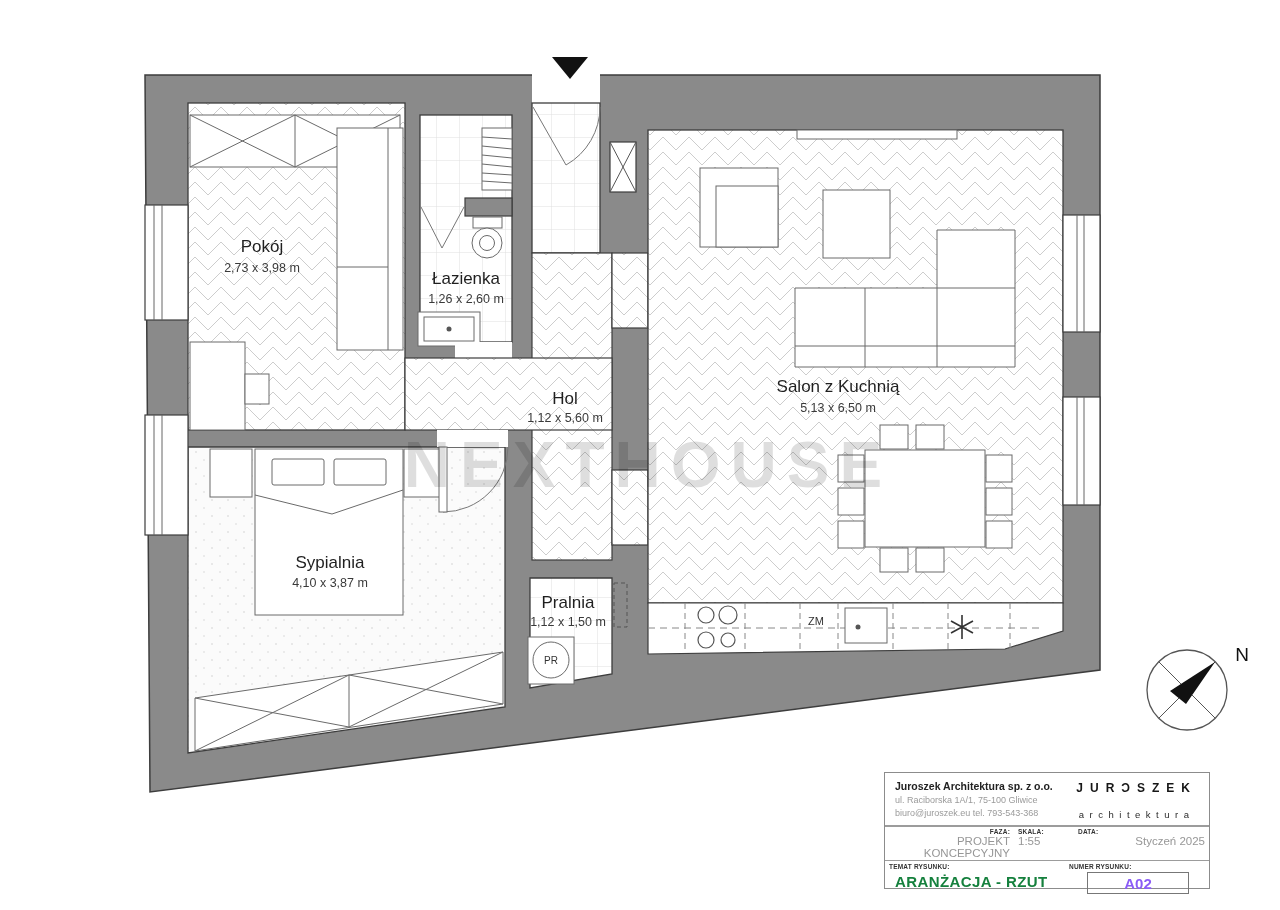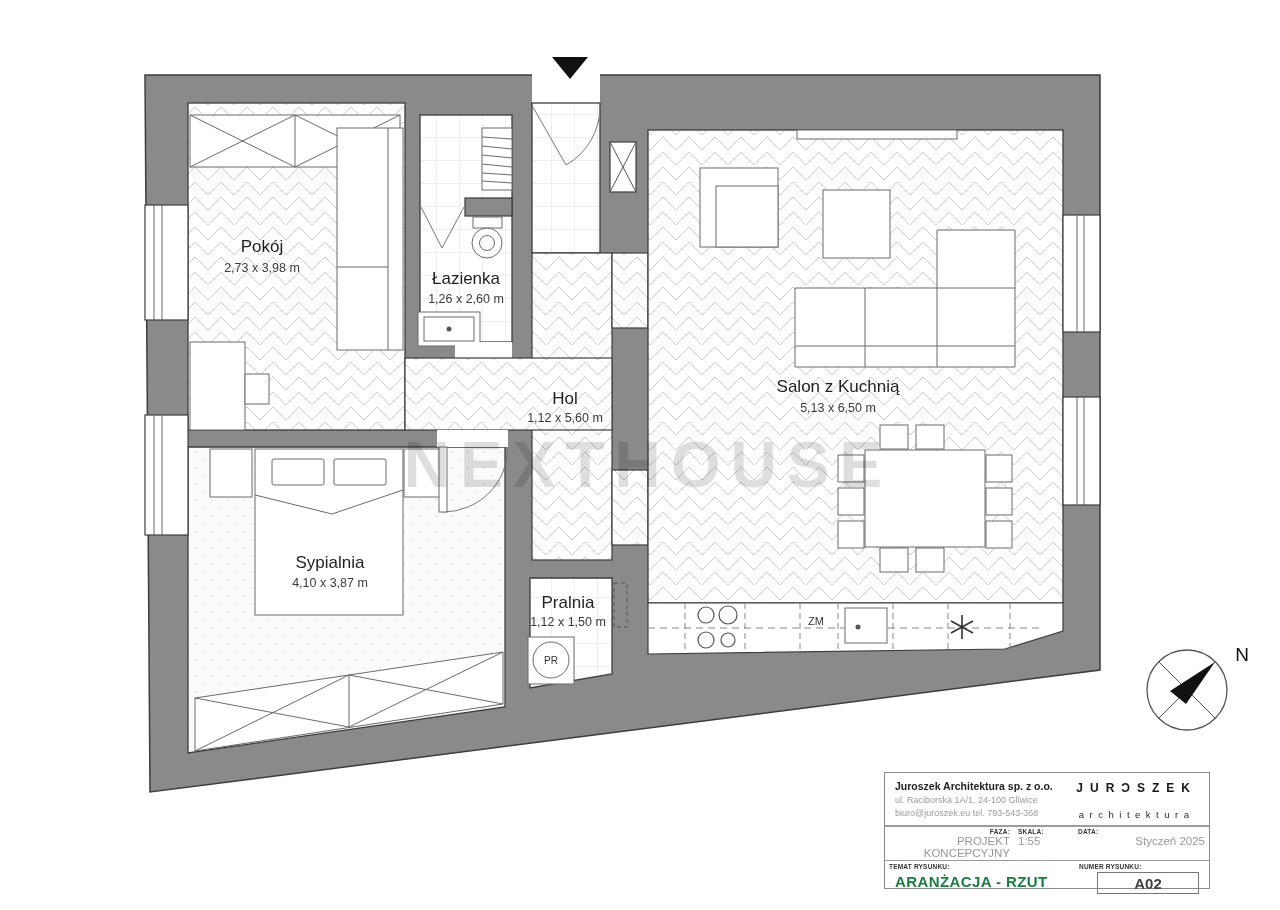--- a/index.html
+++ b/index.html
@@ -27,21 +27,21 @@
   .tb-value{font-size:11.5px;color:#979797;margin-top:0px;}
   .tb-faza{flex:0 0 129px;text-align:right;}
   .tb-skala{flex:0 0 60px;}
   .tb-data{flex:1;}
   .tb-data .tb-value{text-align:right;}
   .tb-faza .tb-value{padding-left:8px;}
   .tb-row3{flex:1;display:flex;box-sizing:border-box;}
   .tb-temat{flex:1;padding:2px 4px;}
   .tb-temat .tb-value{font-size:15px;font-weight:bold;color:#15803d;letter-spacing:.4px;margin-top:3px;padding-left:6px;}
   .tb-numer{flex:0 0 134px;padding:2px 4px;box-sizing:border-box;}
-  .tb-numer-box{border:1px solid #777;width:100px;height:20px;margin:2px 6px 0 18px;display:flex;align-items:center;justify-content:center;font-size:15px;font-weight:bold;color:#404040;}
+  .tb-numer-box{border:1px solid #777;width:100px;height:20px;margin:2px 16px 0 18px;display:flex;align-items:center;justify-content:center;font-size:15px;font-weight:bold;color:#8b5cf6;}
 </style>
 </head>
 <body>
 
 <svg id="plan" width="1280" height="910" viewBox="0 0 1280 910" xmlns="http://www.w3.org/2000/svg">
   <defs>
     <pattern id="herr" width="26" height="15" patternUnits="userSpaceOnUse">
       <rect width="26" height="15" fill="#ffffff"></rect>
       <path d="M-1,16 L13,2 L27,16" fill="none" stroke="#cdcdcd" stroke-width="1"></path>
     </pattern>
@@ -243,21 +243,21 @@
     <path d="M1159,662 L1215,718 M1159,718 L1215,662" stroke="#555" stroke-width="1" fill="none"></path>
     <polygon points="1215,662 1170,691 1186,704" fill="#111"></polygon>
     <text class="north-label" x="1242" y="661">N</text>
   </g>
 </svg>
 
 <div class="title-block">
   <div class="tb-row1">
     <div>
       <div class="tb-company-name">Juroszek Architektura sp. z o.o.</div>
-      <div class="tb-company-line">ul. Raciborska 1A/1, 24-100 Gliwice</div>
+      <div class="tb-company-line">ul. Raciborska 1A/1, 75-100 Gliwice</div>
       <div class="tb-company-line">biuro@juroszek.eu tel. 793-543-368</div>
     </div>
     <div class="tb-logo">
       <div class="tb-logo-brand">JURƆSZEK</div>
       <div class="tb-logo-sub">architektura</div>
     </div>
   </div>
   <div class="tb-divider"></div>
   <div class="tb-row2">
     <div class="tb-cell tb-faza">

